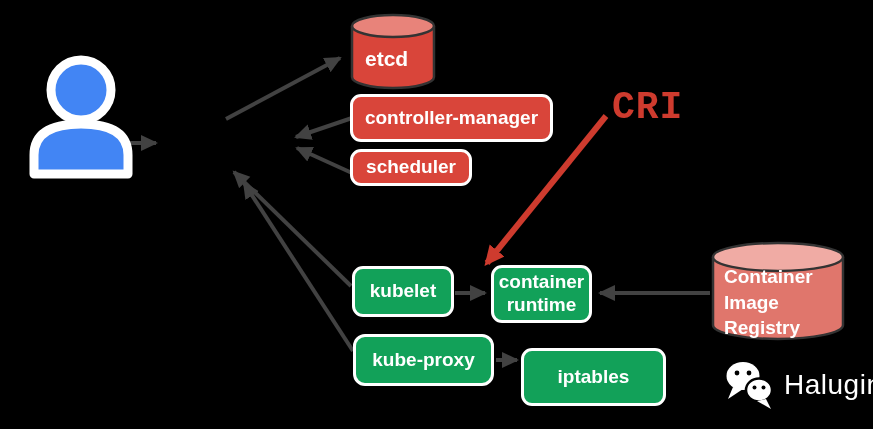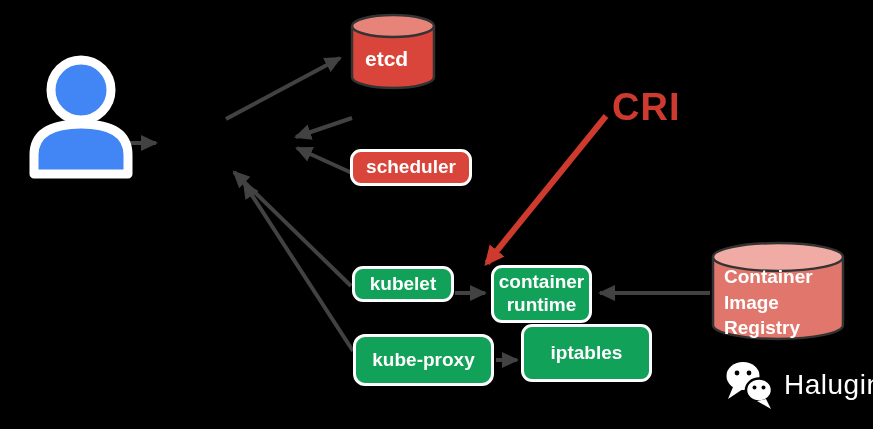--- a/index.html
+++ b/index.html
@@ -20,21 +20,21 @@
   }
   .node.red{background:var(--red-node,#d9453a);}
   .node.green{background:var(--green-node,#12a159);}
   .cyl{position:absolute;z-index:2;}
   .cyl .cyl-label{
     position:absolute;color:var(--node-text,#fff);font-weight:bold;
     white-space:pre-line;line-height:1.35;
   }
   .cri-label{
     position:absolute;z-index:3;font-size:38px;font-weight:bold;
-    color:var(--cri,#ce3b2e);letter-spacing:1px;
+    color:var(--cri,#ce3b2e);letter-spacing:1px;font-family:Liberation Mono, monospace;
   }
   .user-wrap{position:absolute;z-index:2;}
   .watermark{
     position:absolute;z-index:2;display:flex;align-items:center;gap:10px;
     color:var(--watermark-text,#fff);
   }
   .watermark .brand{font-size:28px;letter-spacing:0.5px;}
 </style>
 </head>
 <body>
@@ -72,35 +72,38 @@
   </div>
 
   <div class="cyl" style="left:349px;top:13px;width:88px;height:78px;">
     <svg width="88" height="78" viewBox="0 0 88 78">
       <path d="M3 13 L3 64 A41 11 0 0 0 85 64 L85 13" style="fill:var(--red-node,#d9453a);stroke:var(--cylinder-outline,#333)" stroke-width="2.5"></path>
       <ellipse cx="44" cy="13" rx="41" ry="11" style="fill:var(--etcd-top,#e8837a);stroke:var(--cylinder-outline,#333)" stroke-width="2.5"></ellipse>
     </svg>
     <div class="cyl-label" style="left:16px;top:32px;font-size:21px;">etcd</div>
   </div>
 
+  <div class="node red" style="left:350px;top:94px;width:203px;height:48px;">
+    <span>controller-manager</span>
+  </div>
   <div class="node red" style="left:350px;top:149px;width:122px;height:37px;">
     <span>scheduler</span>
   </div>
 
-  <div class="node green" style="left:352px;top:266px;width:102px;height:36px;">
+  <div class="node green" style="left:352px;top:266px;width:102px;height:51px;">
     <span>kubelet</span>
   </div>
   <div class="node green" style="left:491px;top:265px;width:101px;height:58px;">
     <span>container
 runtime</span>
   </div>
   <div class="node green" style="left:353px;top:334px;width:141px;height:52px;border-radius:12px;">
     <span>kube-proxy</span>
   </div>
-  <div class="node green" style="left:521px;top:324px;width:131px;height:58px;text-align:right;">
+  <div class="node green" style="left:521px;top:348px;width:145px;height:58px;text-align:right;">
     <span>iptables</span>
   </div>
 
   <div class="cyl" style="left:710px;top:241px;width:136px;height:102px;">
     <svg width="136" height="102" viewBox="0 0 136 102">
       <path d="M3 16 L3 84 A65 14 0 0 0 133 84 L133 16" style="fill:var(--registry-body,#e0766c);stroke:var(--cylinder-outline,#333)" stroke-width="2.5"></path>
       <ellipse cx="68" cy="16" rx="65" ry="14" style="fill:var(--registry-top,#f0aba4);stroke:var(--cylinder-outline,#333)" stroke-width="2.5"></ellipse>
     </svg>
     <div class="cyl-label" style="left:14px;top:23px;font-size:19px;">Container
 Image

